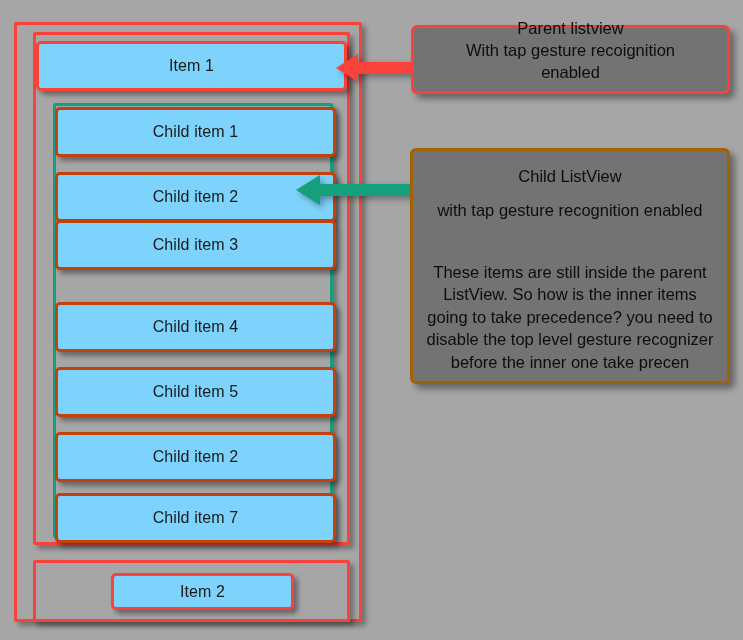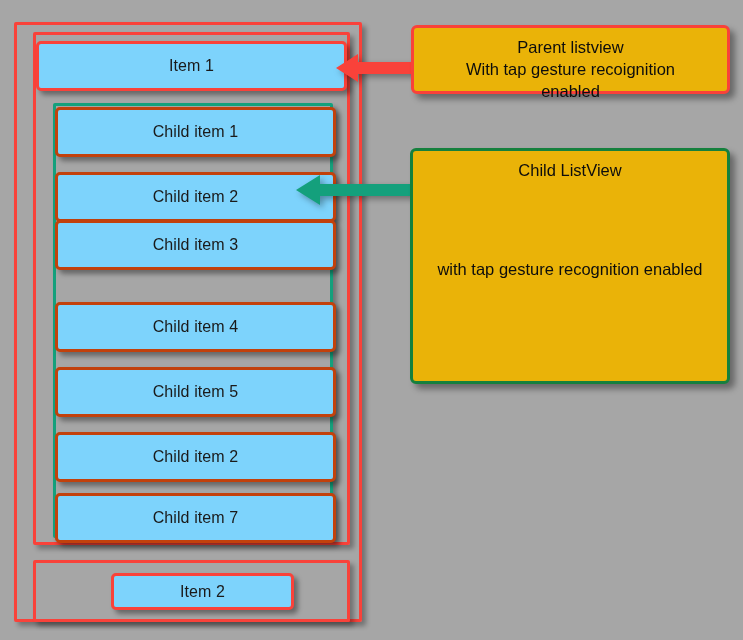--- a/index.html
+++ b/index.html
@@ -110,44 +110,45 @@
   
   .child-cell {
     left: 55px;
     width: 281px;
     height: 50px;
   }
 
   
   .callout {
     position: absolute;
-    background: #eab308;
+    background: #737373;
     box-sizing: border-box;
     border-radius: 6px;
     text-align: center;
     color: #0d0d0d;
     box-shadow: 5px 5px 6px rgba(0,0,0,0.38);
     padding: 8px 10px;
     display: flex;
     flex-direction: column;
-    justify-content: space-between;
+    justify-content: flex-end;
   }
   .callout-red {
     border: 3px solid #f9423a;
     left: 411px;
     top: 25px;
     width: 319px;
     height: 69px;
   }
   .callout-green {
-    border: 3px solid #15803d;
+    border: 3px solid #a16207;
     left: 410px;
     top: 148px;
     width: 320px;
     height: 236px;
+    gap: 12px;
   }
   .callout-line {
     font-size: 16.5px;
     line-height: 22px;
     white-space: pre-wrap;
   }
   .callout-para {
     font-size: 16.5px;
     line-height: 22.5px;
     margin: 0;
@@ -229,15 +230,16 @@
   <div class="callout callout-red">
     <div class="callout-line">Parent listview</div>
     <div class="callout-line">With tap gesture recoignition</div>
     <div class="callout-line">enabled</div>
   </div>
 
   <div class="callout callout-green">
     <div class="callout-line">Child ListView</div>
     <div class="callout-line">with tap gesture recognition enabled</div>
     <div class="callout-gap"></div>
+    <p class="callout-para">These items are still inside the parent ListView. So how is the inner items going to take precedence? you need to disable the top level gesture recognizer before the inner one take precen</p>
   </div>
 
 </div>
 
 </body></html>

